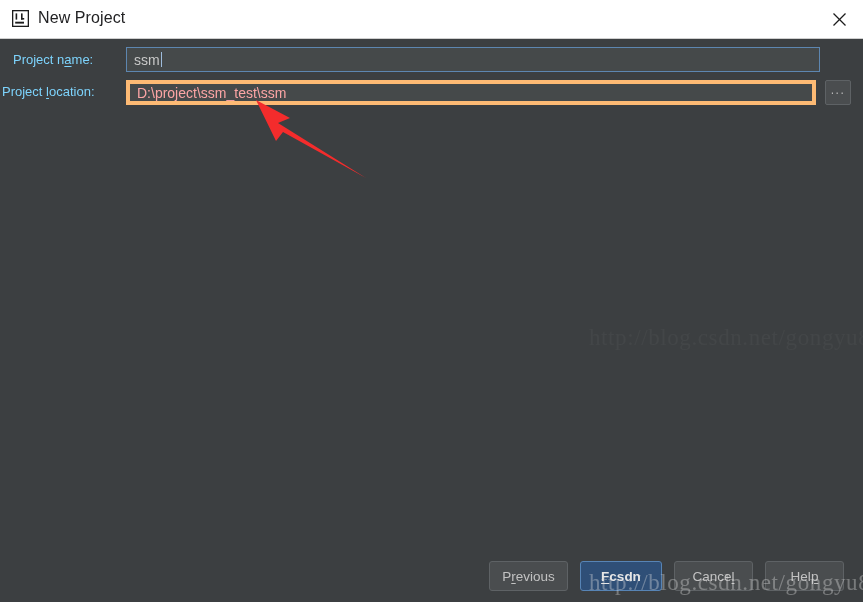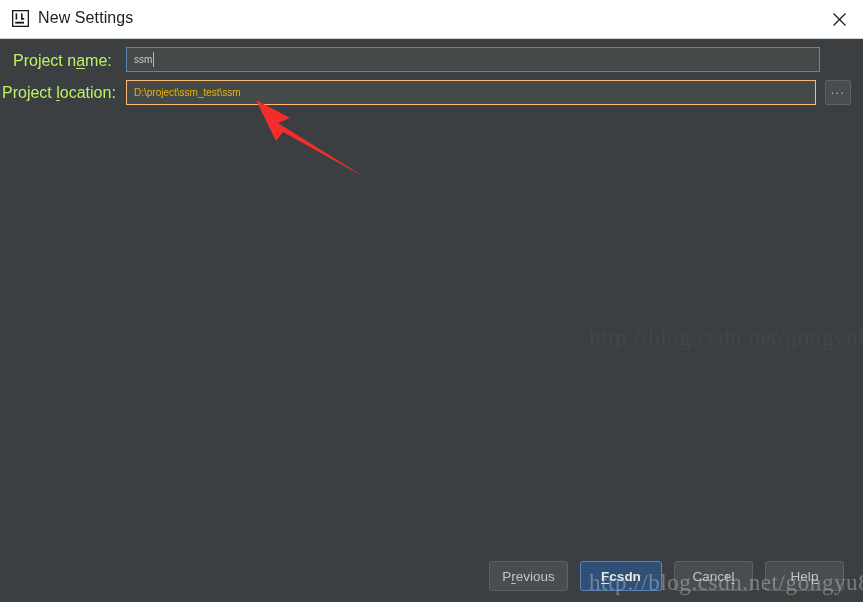--- a/index.html
+++ b/index.html
@@ -51,34 +51,34 @@
     width: 47px; height: 38px;
     display: flex;
     align-items: center;
     justify-content: center;
     cursor: pointer;
   }
 
   
   .form-label {
     position: absolute;
-    font-size: 16px;
-    color: #bef264;
+    font-size: 13px;
+    color: #7dd3fc;
     white-space: nowrap;
   }
   .mn { text-decoration: underline; text-underline-offset: 2px; }
 
   #project-name-label { left: 13px; top: 52px; }
   #project-location-label { left: 2px; top: 84px; }
 
   .text-field {
     position: absolute;
     box-sizing: border-box;
     background: #45494a;
-    font-size: 10px;
+    font-size: 14px;
     color: #bbbbbb;
     display: flex;
     align-items: center;
     padding-left: 7px;
   }
   #project-name-input {
     left: 126px; top: 47px;
     width: 694px; height: 25px;
     border: 1px solid #5d86b0;
     background: #45494a;
@@ -87,22 +87,22 @@
   #caret {
     display: inline-block;
     width: 1px;
     height: 15px;
     background: #9ebcdc;
     margin-left: 1px;
   }
   #project-location-input {
     left: 126px; top: 80px;
     width: 690px; height: 25px;
-    border: 1px solid #fdba74;
-    color: #eab308;
+    border: 4px solid #fdba74;
+    color: #fca5a5;
   }
   #browse-button {
     position: absolute;
     left: 825px; top: 80px;
     width: 26px; height: 25px;
     box-sizing: border-box;
     border: 1px solid #5e6265;
     border-radius: 2px;
     background: #4a4d4f;
     color: #b9b9b9;
@@ -218,21 +218,21 @@
     <span id="app-icon">
       <svg width="17" height="17" viewBox="0 0 17 17">
         <rect x="0" y="0" width="17" height="17" fill="#ffffff"></rect>
         <rect x="0.5" y="0.5" width="16" height="16" fill="none" stroke="#1b1b1b" stroke-width="1.6"></rect>
         <rect x="3.6" y="3.4" width="1.6" height="6.2" fill="#1b1b1b"></rect>
         <rect x="9.0" y="3.4" width="1.6" height="6.2" fill="#1b1b1b"></rect>
         <rect x="9.0" y="8.0" width="3.2" height="1.6" fill="#1b1b1b"></rect>
         <rect x="3.2" y="11.7" width="8.8" height="1.9" fill="#1b1b1b"></rect>
       </svg>
     </span>
-    <span id="title-text">New Settings</span>
+    <span id="title-text">New Project</span>
     <span id="close-button">
       <svg width="15" height="15" viewBox="0 0 15 15">
         <line x1="1.5" y1="1.5" x2="13.5" y2="13.5" stroke="#1c1c1c" stroke-width="1.3"></line>
         <line x1="13.5" y1="1.5" x2="1.5" y2="13.5" stroke="#1c1c1c" stroke-width="1.3"></line>
       </svg>
     </span>
   </div>
 
   <div class="form-label" id="project-name-label"><span>Project n</span><span class="mn">a</span><span>me:</span></div>
 

